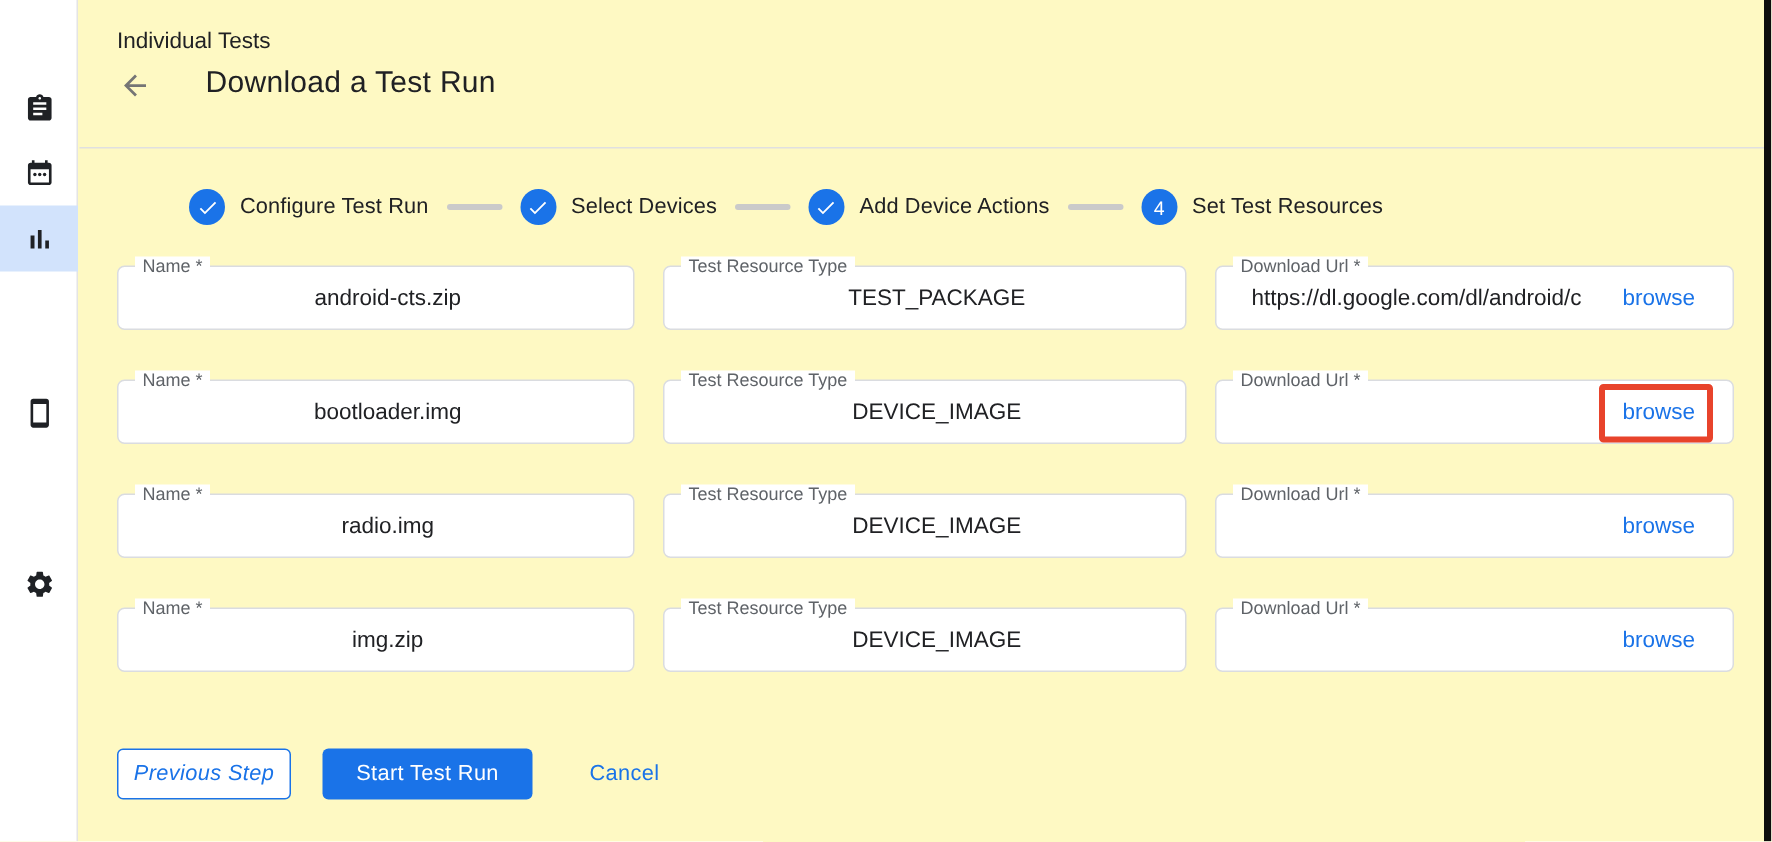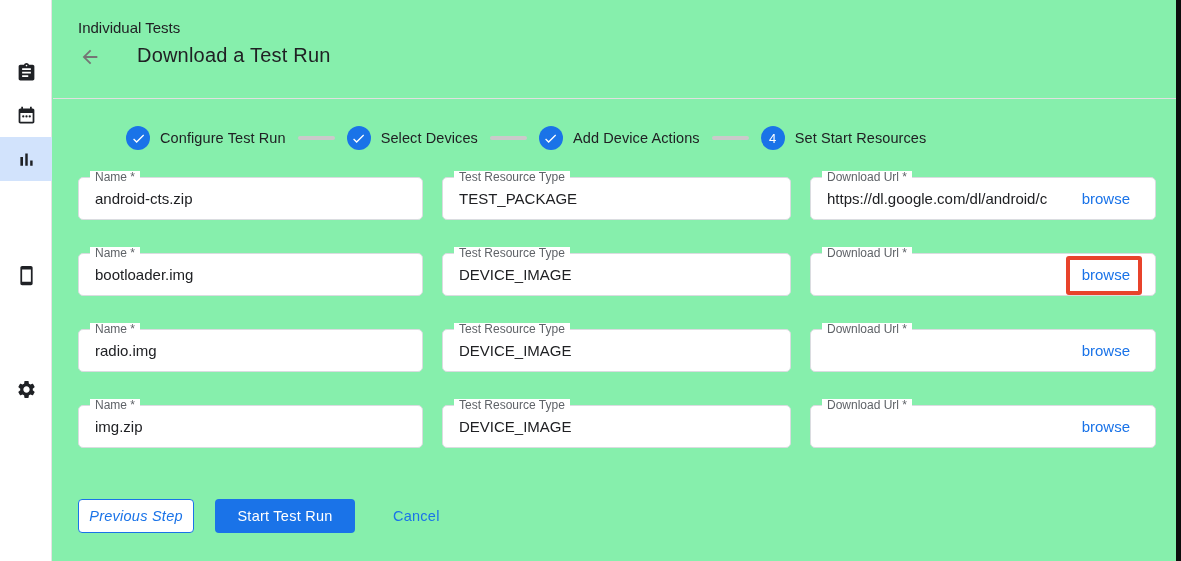--- a/index.html
+++ b/index.html
@@ -1,19 +1,19 @@
 <!DOCTYPE html>
 <html><head>
 <meta charset="utf-8">
 <style>
   * { margin:0; padding:0; box-sizing:border-box; }
   html,body { background:#fff; }
   .app {
     position:relative; width:1181px; height:561px;
-    background:#86efac; overflow:hidden;
+    background:#fef9c3; overflow:hidden;
     font-family:"Liberation Sans","DejaVu Sans",sans-serif;
     color:#202124;
   }
 
   
   .sidebar {
     position:absolute; left:0; top:0; width:52px; height:561px;
     background:#fff; border-right:1px solid #e4e4e4;
   }
   .nav-item {
@@ -70,21 +70,21 @@
 
   
   .form {
     position:absolute; left:78px; top:177px; width:1078px;
     display:grid; grid-template-columns:345px 349px 346px;
     column-gap:19px; row-gap:33px;
   }
   .field {
     position:relative; height:43px;
     border:1px solid #dadce0; border-radius:5px; background:#fff;
-    display:flex; align-items:center;
+    display:flex; align-items:center;text-align:center;
   }
   .field-label {
     position:absolute; top:-7px; left:11px;
     background:#fff; padding:0 5px;
     font-size:12px; color:#5f6368; line-height:13px; white-space:nowrap;
   }
   .field-value {
     flex:1; padding-left:16px; font-size:15px; color:#202124;
     white-space:nowrap; overflow:hidden;
   }
@@ -188,21 +188,21 @@
             <path d="M9 16.17L4.83 12l-1.42 1.41L9 19 21 7l-1.41-1.41z"></path>
           </svg>
         </span>
       <span class="step-label">Add Device Actions</span>
     </div>
     <span class="step-connector"></span>
     <div class="step">
       <span class="step-circle">
           <span class="step-num">4</span>
         </span>
-      <span class="step-label">Set Start Resources</span>
+      <span class="step-label">Set Test Resources</span>
     </div>
   </div>
 
   <div class="form">
 
     <div class="field">
       <span class="field-label">Name *</span>
       <span class="field-value">android-cts.zip</span>
     </div>
     <div class="field">

